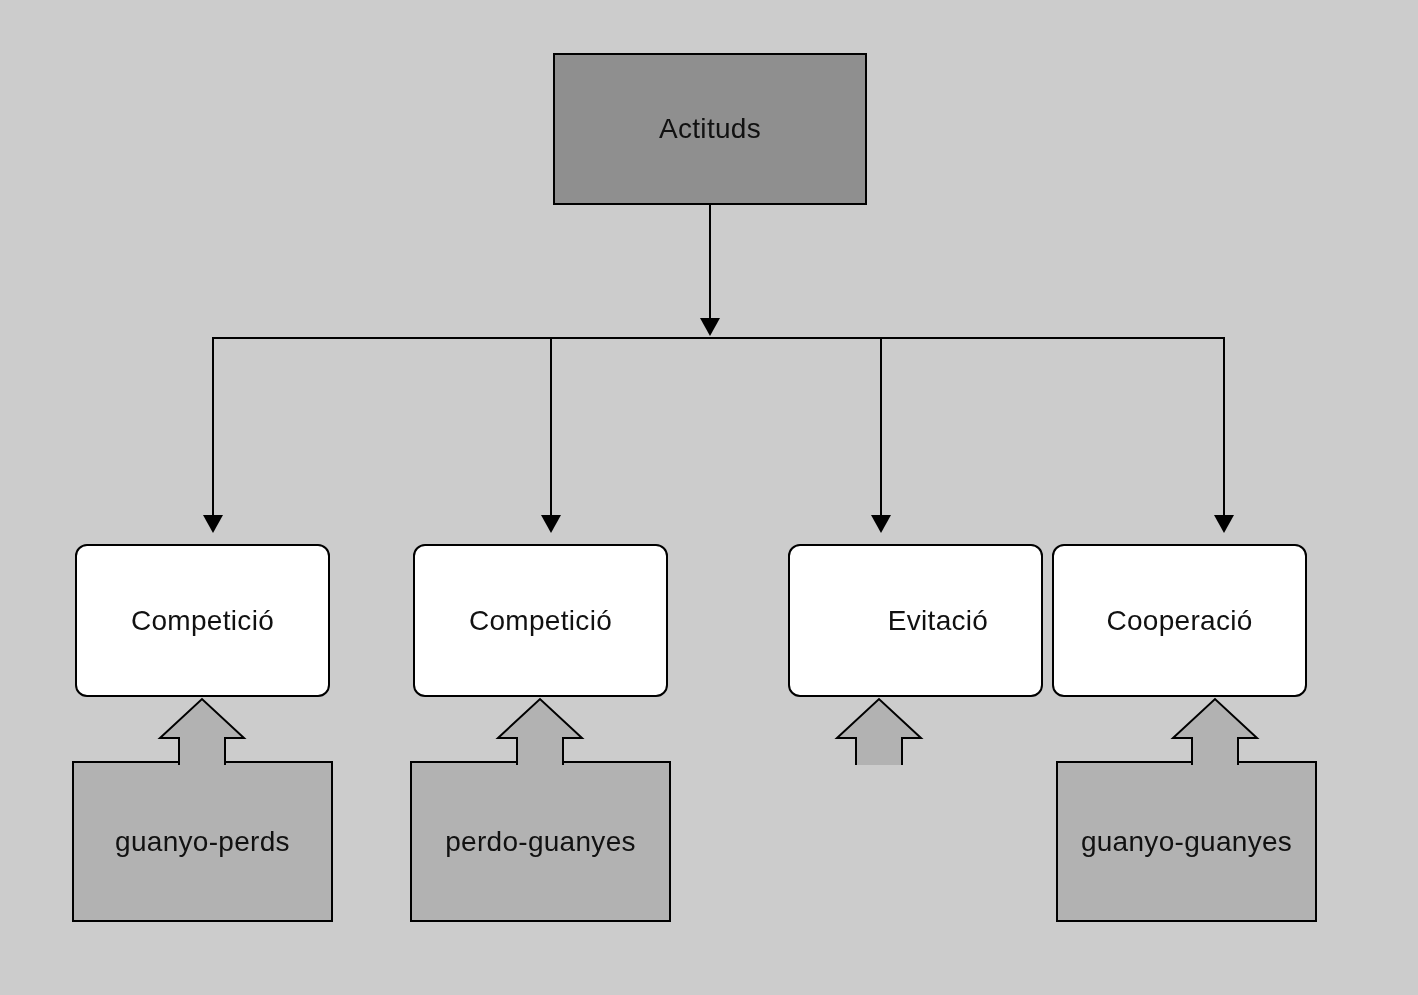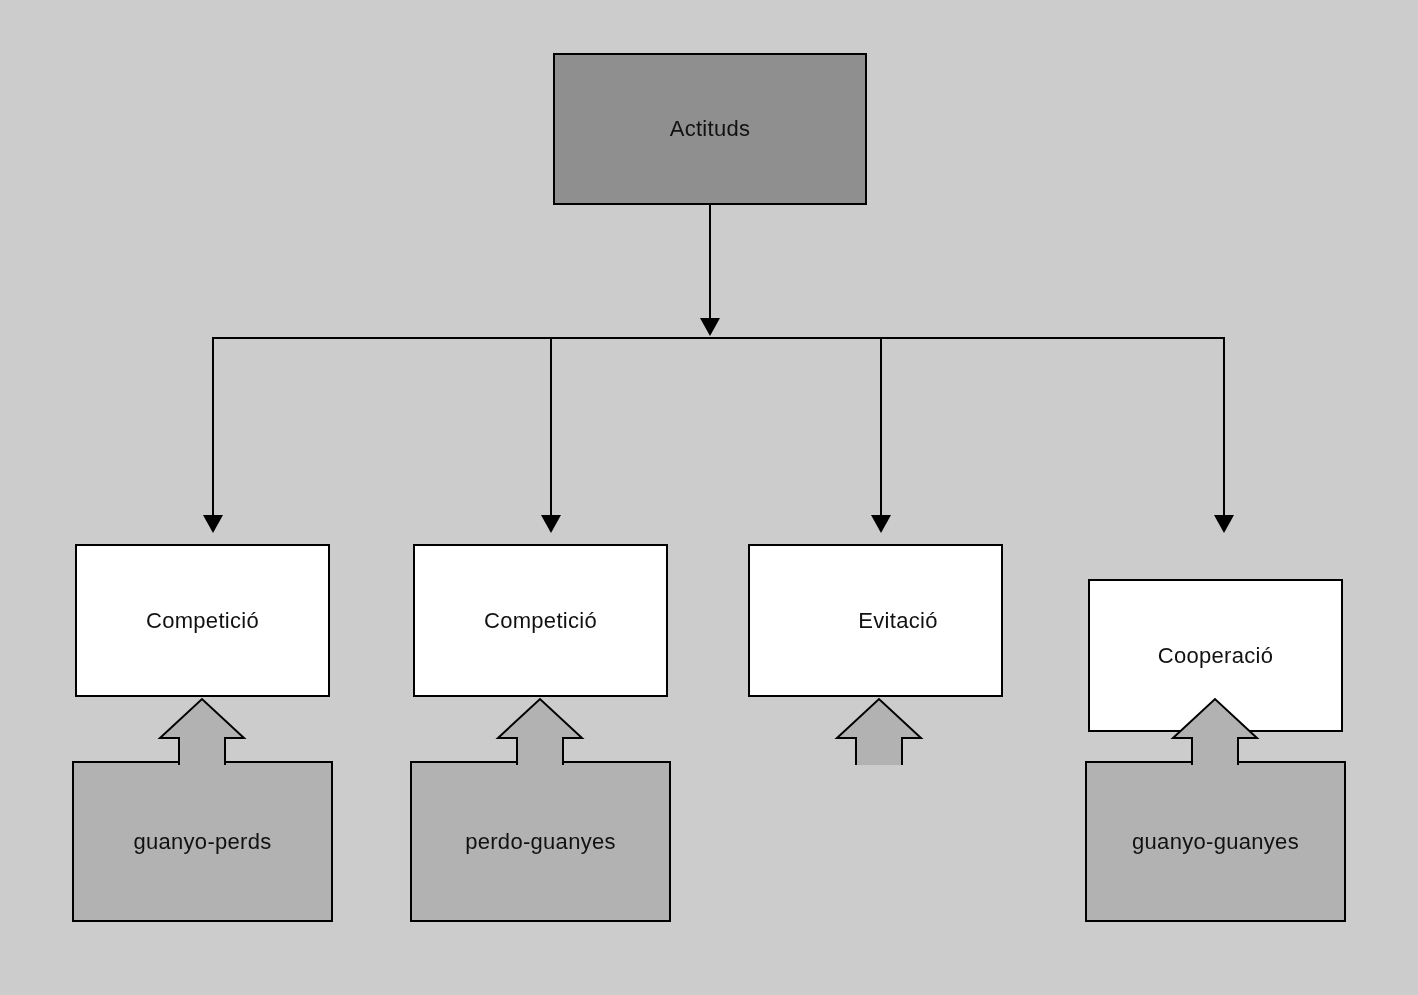--- a/index.html
+++ b/index.html
@@ -18,50 +18,51 @@
   .node {
     position: absolute;
     box-sizing: border-box;
     border: 2px solid #000000;
     display: flex;
     align-items: center;
     justify-content: center;
     text-align: center;
   }
   .node .label {
-    font-size: 22px;
+    font-size: 28px;
     color: #111111;
     letter-spacing: 0.3px;
     white-space: nowrap;
   }
   .root-node {
     left: 553px; top: 53px;
     width: 314px; height: 152px;
     background: #8f8f8f;
   }
   .branch-node {
     top: 544px;
     height: 153px;
     width: 255px;
     background: #ffffff;
+    border-radius: 12px;
   }
   .sub-node {
     top: 761px;
     height: 161px;
     width: 261px;
     background: #b2b2b2;
   }
   .branch-1 { left: 75px; }
   .branch-2 { left: 413px; }
-  .branch-3 { left: 748px; padding-left: 45px; }
-  .branch-4 { left: 1088px; margin-top: 35px; }
+  .branch-3 { left: 788px; padding-left: 45px; }
+  .branch-4 { left: 1052px; }
   .sub-1 { left: 72px; }
   .sub-2 { left: 410px; }
   .sub-3 { left: 750px; }
-  .sub-4 { left: 1085px; }
+  .sub-4 { left: 1056px; }
   .connector-layer {
     position: absolute;
     left: 0; top: 0;
     width: 1418px;
     height: 995px;
     pointer-events: none;
   }
 </style>
 </head>
 <body>

